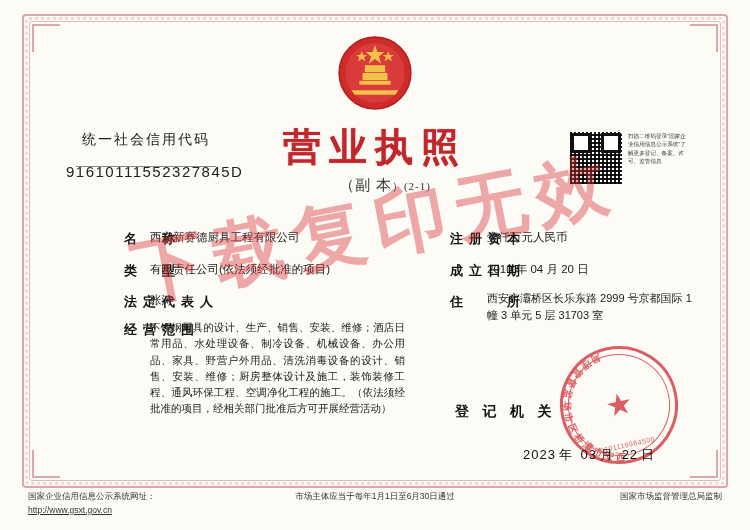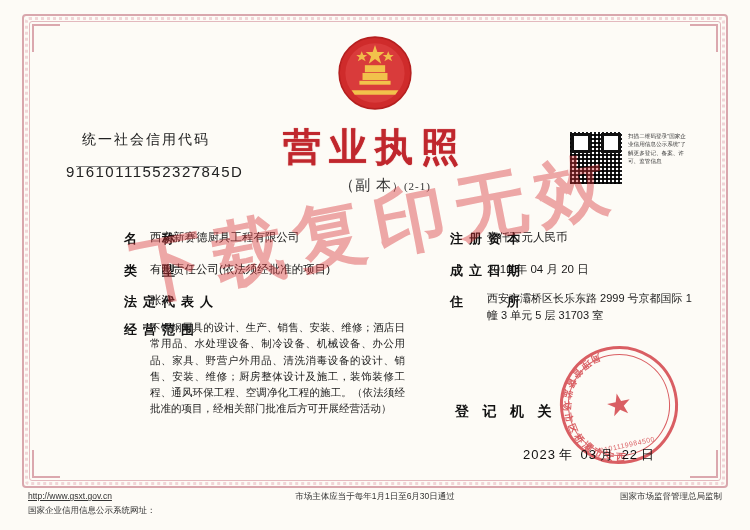--- a/index.html
+++ b/index.html
@@ -417,22 +417,22 @@
   <div class="date-line">
     <span class="num">2023</span><span>年</span>
     <span class="num">03</span><span>月</span>
     <span class="num">22</span><span>日</span>
   </div>
 
   <div class="watermark">下载复印无效</div>
 
   <div class="footer">
     <div class="footer-left">
+      <div>国家企业信用信息公示系统网址：</div>
       <div><a href="#">http://www.gsxt.gov.cn</a></div>
-      <div>国家企业信用信息公示系统网址：</div>
     </div>
     <div class="footer-center">
       <div>市场主体应当于每年1月1日至6月30日通过</div>
     </div>
     <div class="footer-right">
       <div>国家市场监督管理总局监制</div>
     </div>
   </div>
 
 </div>

